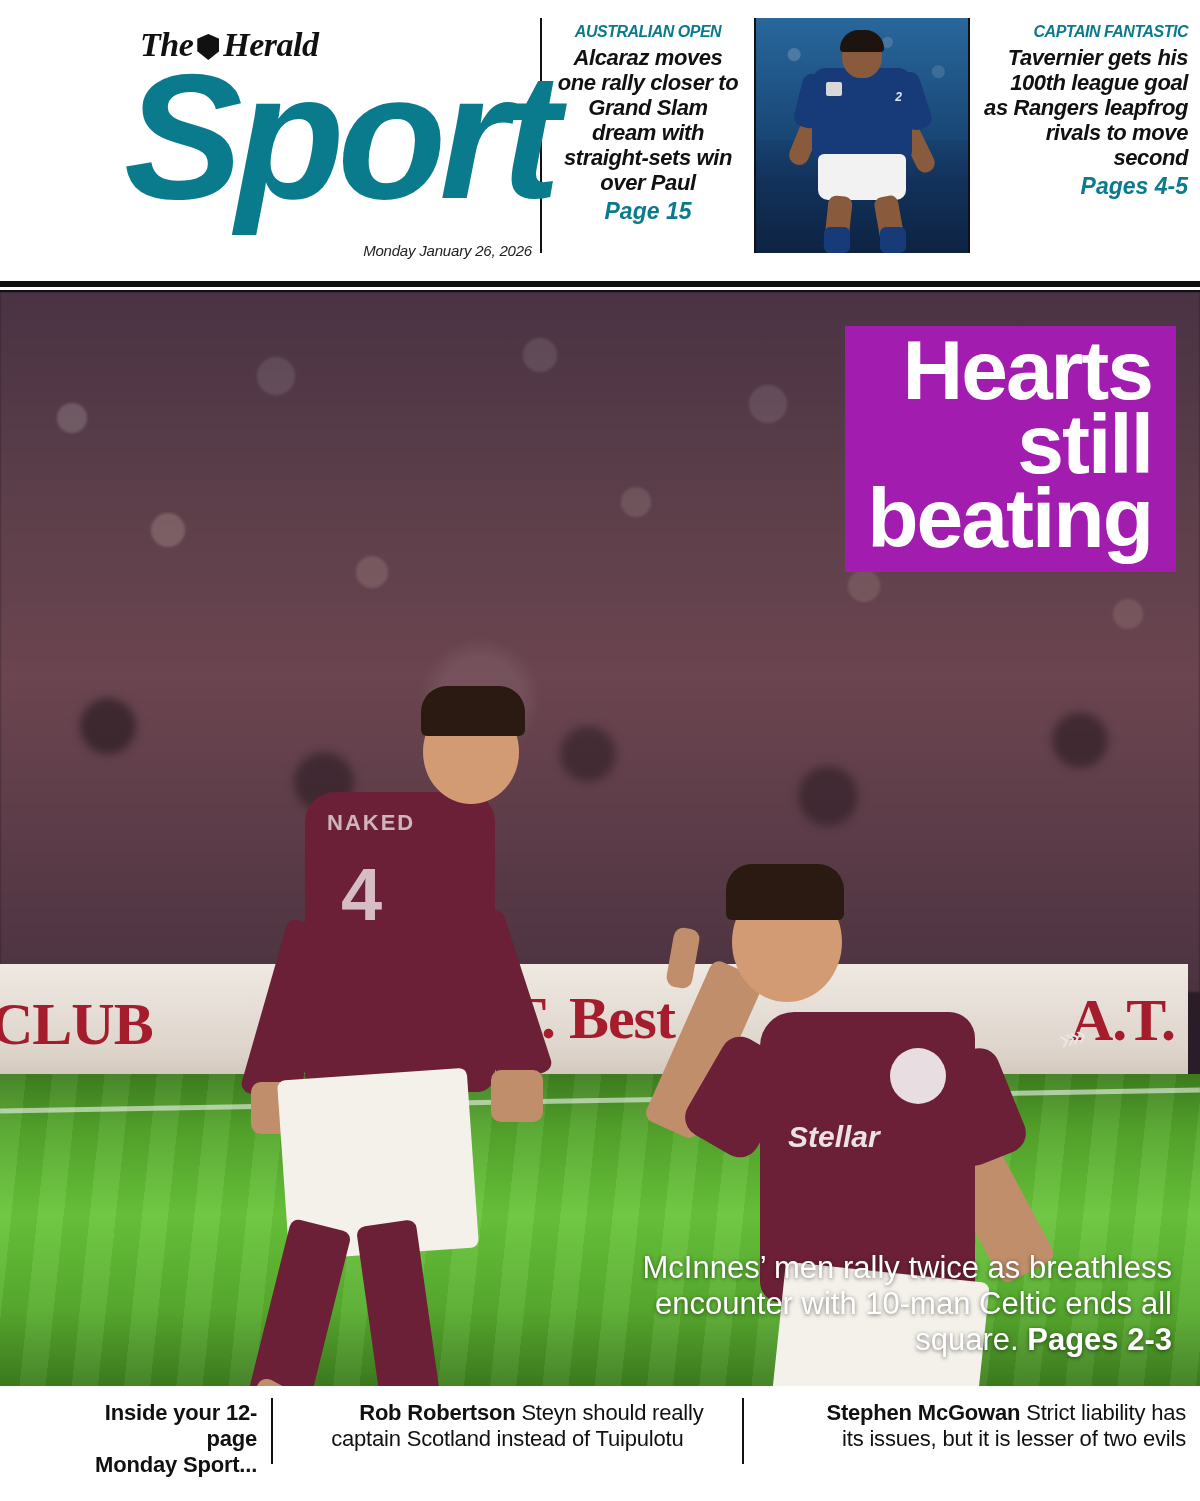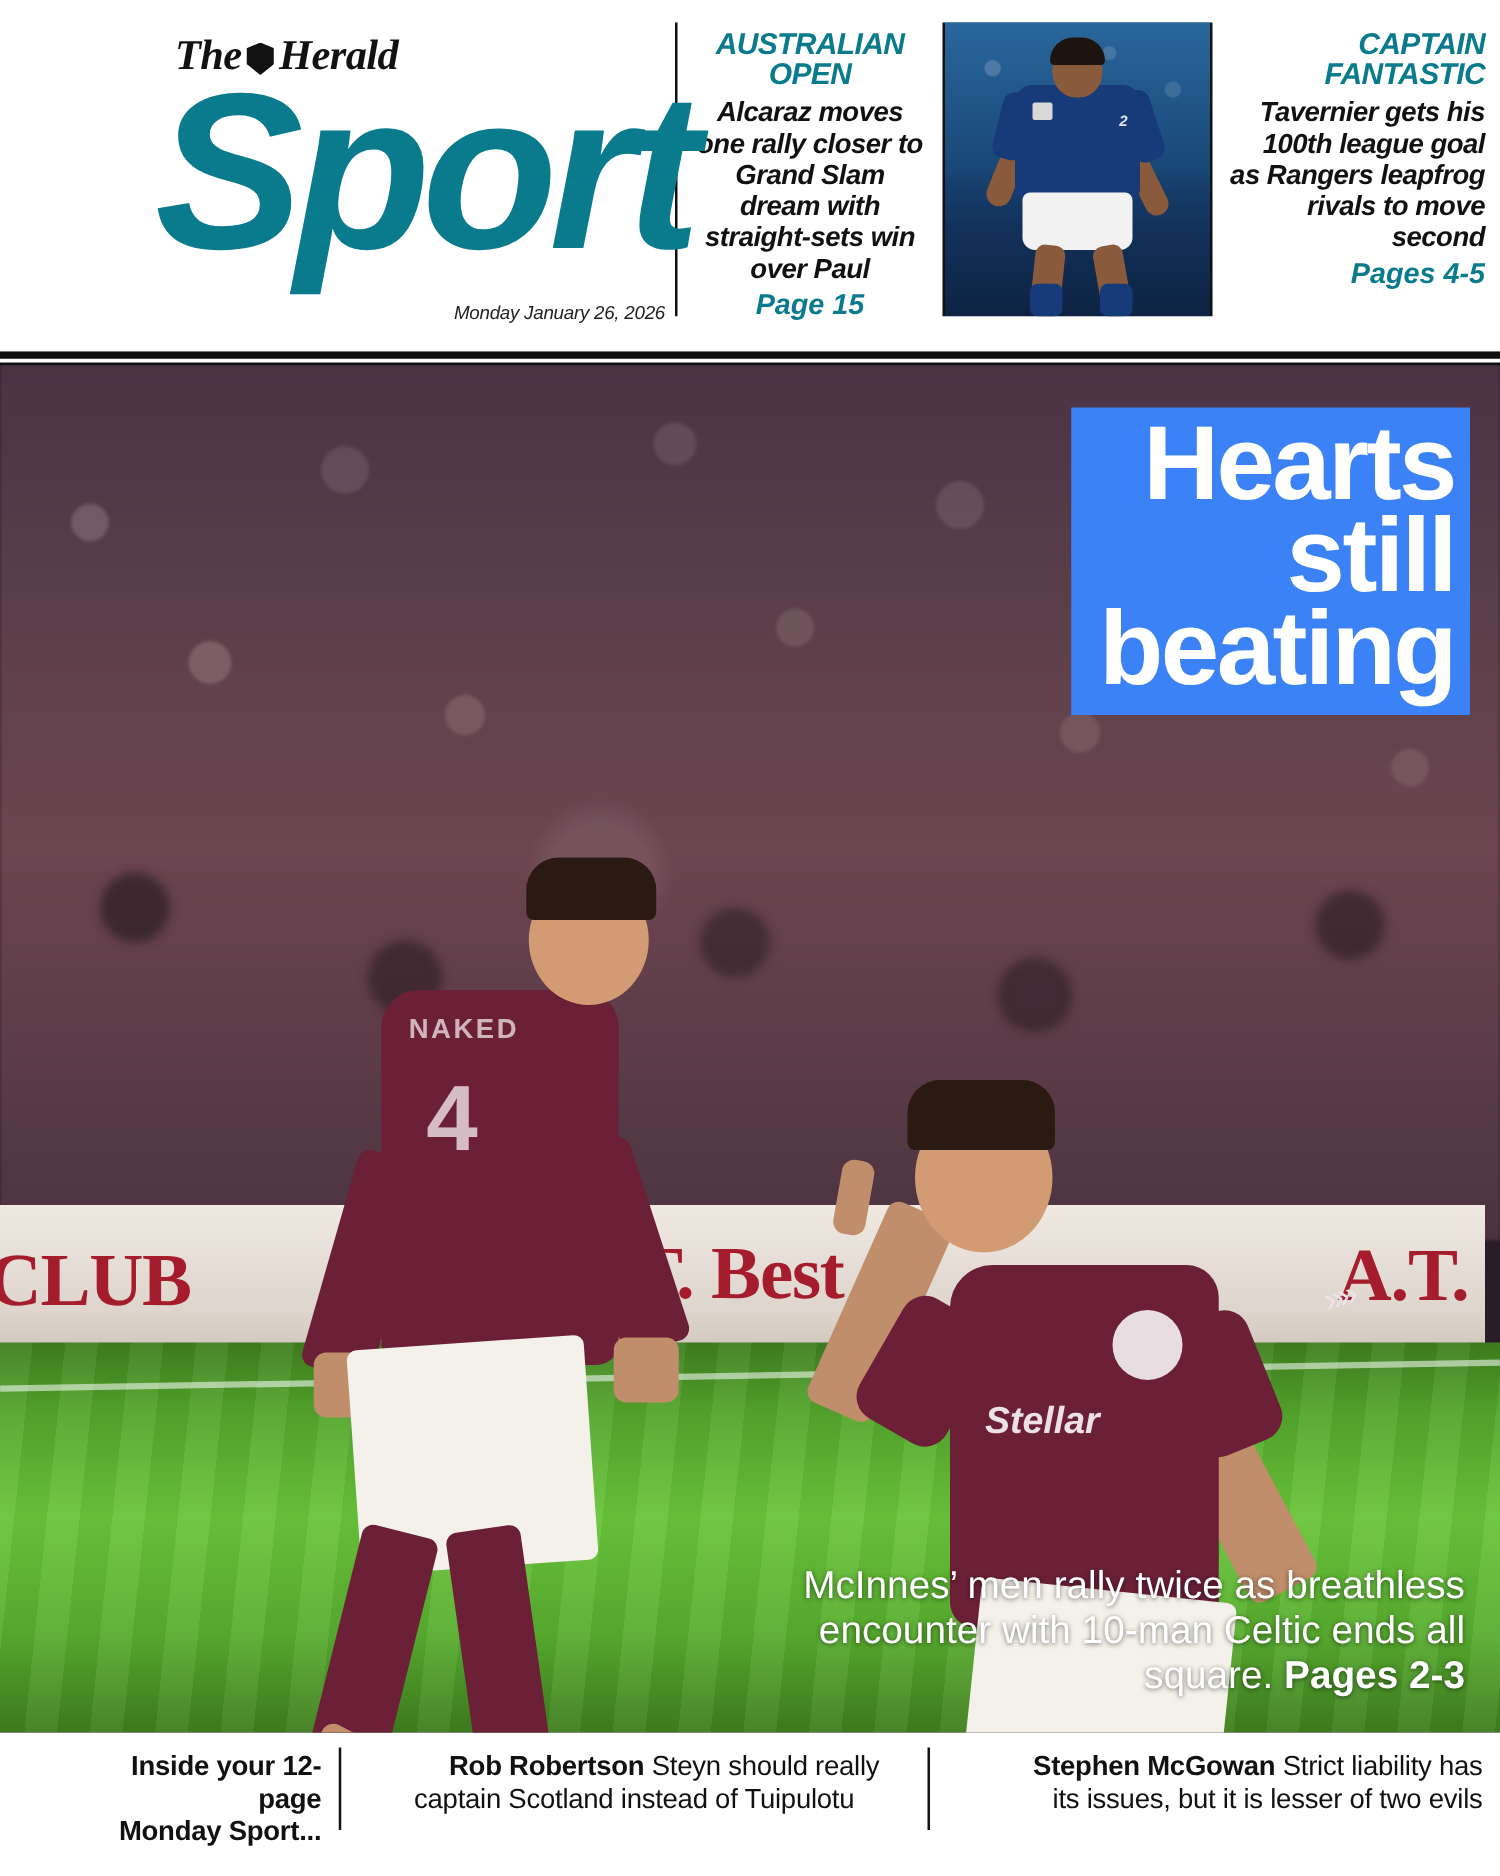--- a/index.html
+++ b/index.html
@@ -77,21 +77,21 @@
   }
 
   .promo {
     width: 212px;
     padding: 24px 12px 0 12px;
     text-align: center;
   }
   .promo-kicker {
     color: #0a7b8c;
     font-weight: bold;
-    font-size: 24px;
+    font-size: 16px;
     line-height: 1.0;
     letter-spacing: -0.5px;
   }
   .promo-body {
     color: #111;
     font-weight: bold;
     font-size: 22px;
     line-height: 1.14;
     margin-top: 5px;
     letter-spacing: -0.4px;
@@ -229,22 +229,22 @@
   #playerB .skin.sleeveR { left: 300px; top: 200px; width: 74px; height: 110px; transform: rotate(-22deg); background:#6b2037; border-radius:20px;}
   #playerB .short { left: 136px; top: 420px; width: 205px; height: 180px; transform: rotate(6deg);}
   #playerB .crest { position:absolute; left: 250px; top: 196px; width: 56px; height: 56px; background:#e8dde0; border-radius:50%; }
   #playerB .sponsor { position:absolute; left: 148px; top: 268px; color:#ece2e6; font-size: 30px; font-weight: bold; font-style: italic; }
   #playerB .chev { position:absolute; right: 28px; top: 170px; color:#efe4e8; font-size: 28px; letter-spacing: -4px; transform: rotate(-16deg);}
 
   .headline-box {
     position: absolute;
     right: 24px;
     top: 34px;
-    background: #3b82f6;
-    padding: 8px 12px 16px 22px;
+    background: #a21caf;
+    padding: 8px 24px 16px 22px;
     text-align: right;
   }
   .headline-box .hl {
     color: #fff;
     font-weight: bold;
     font-size: 84px;
     line-height: 0.88;
     letter-spacing: -2px;
     display: block;
   }

